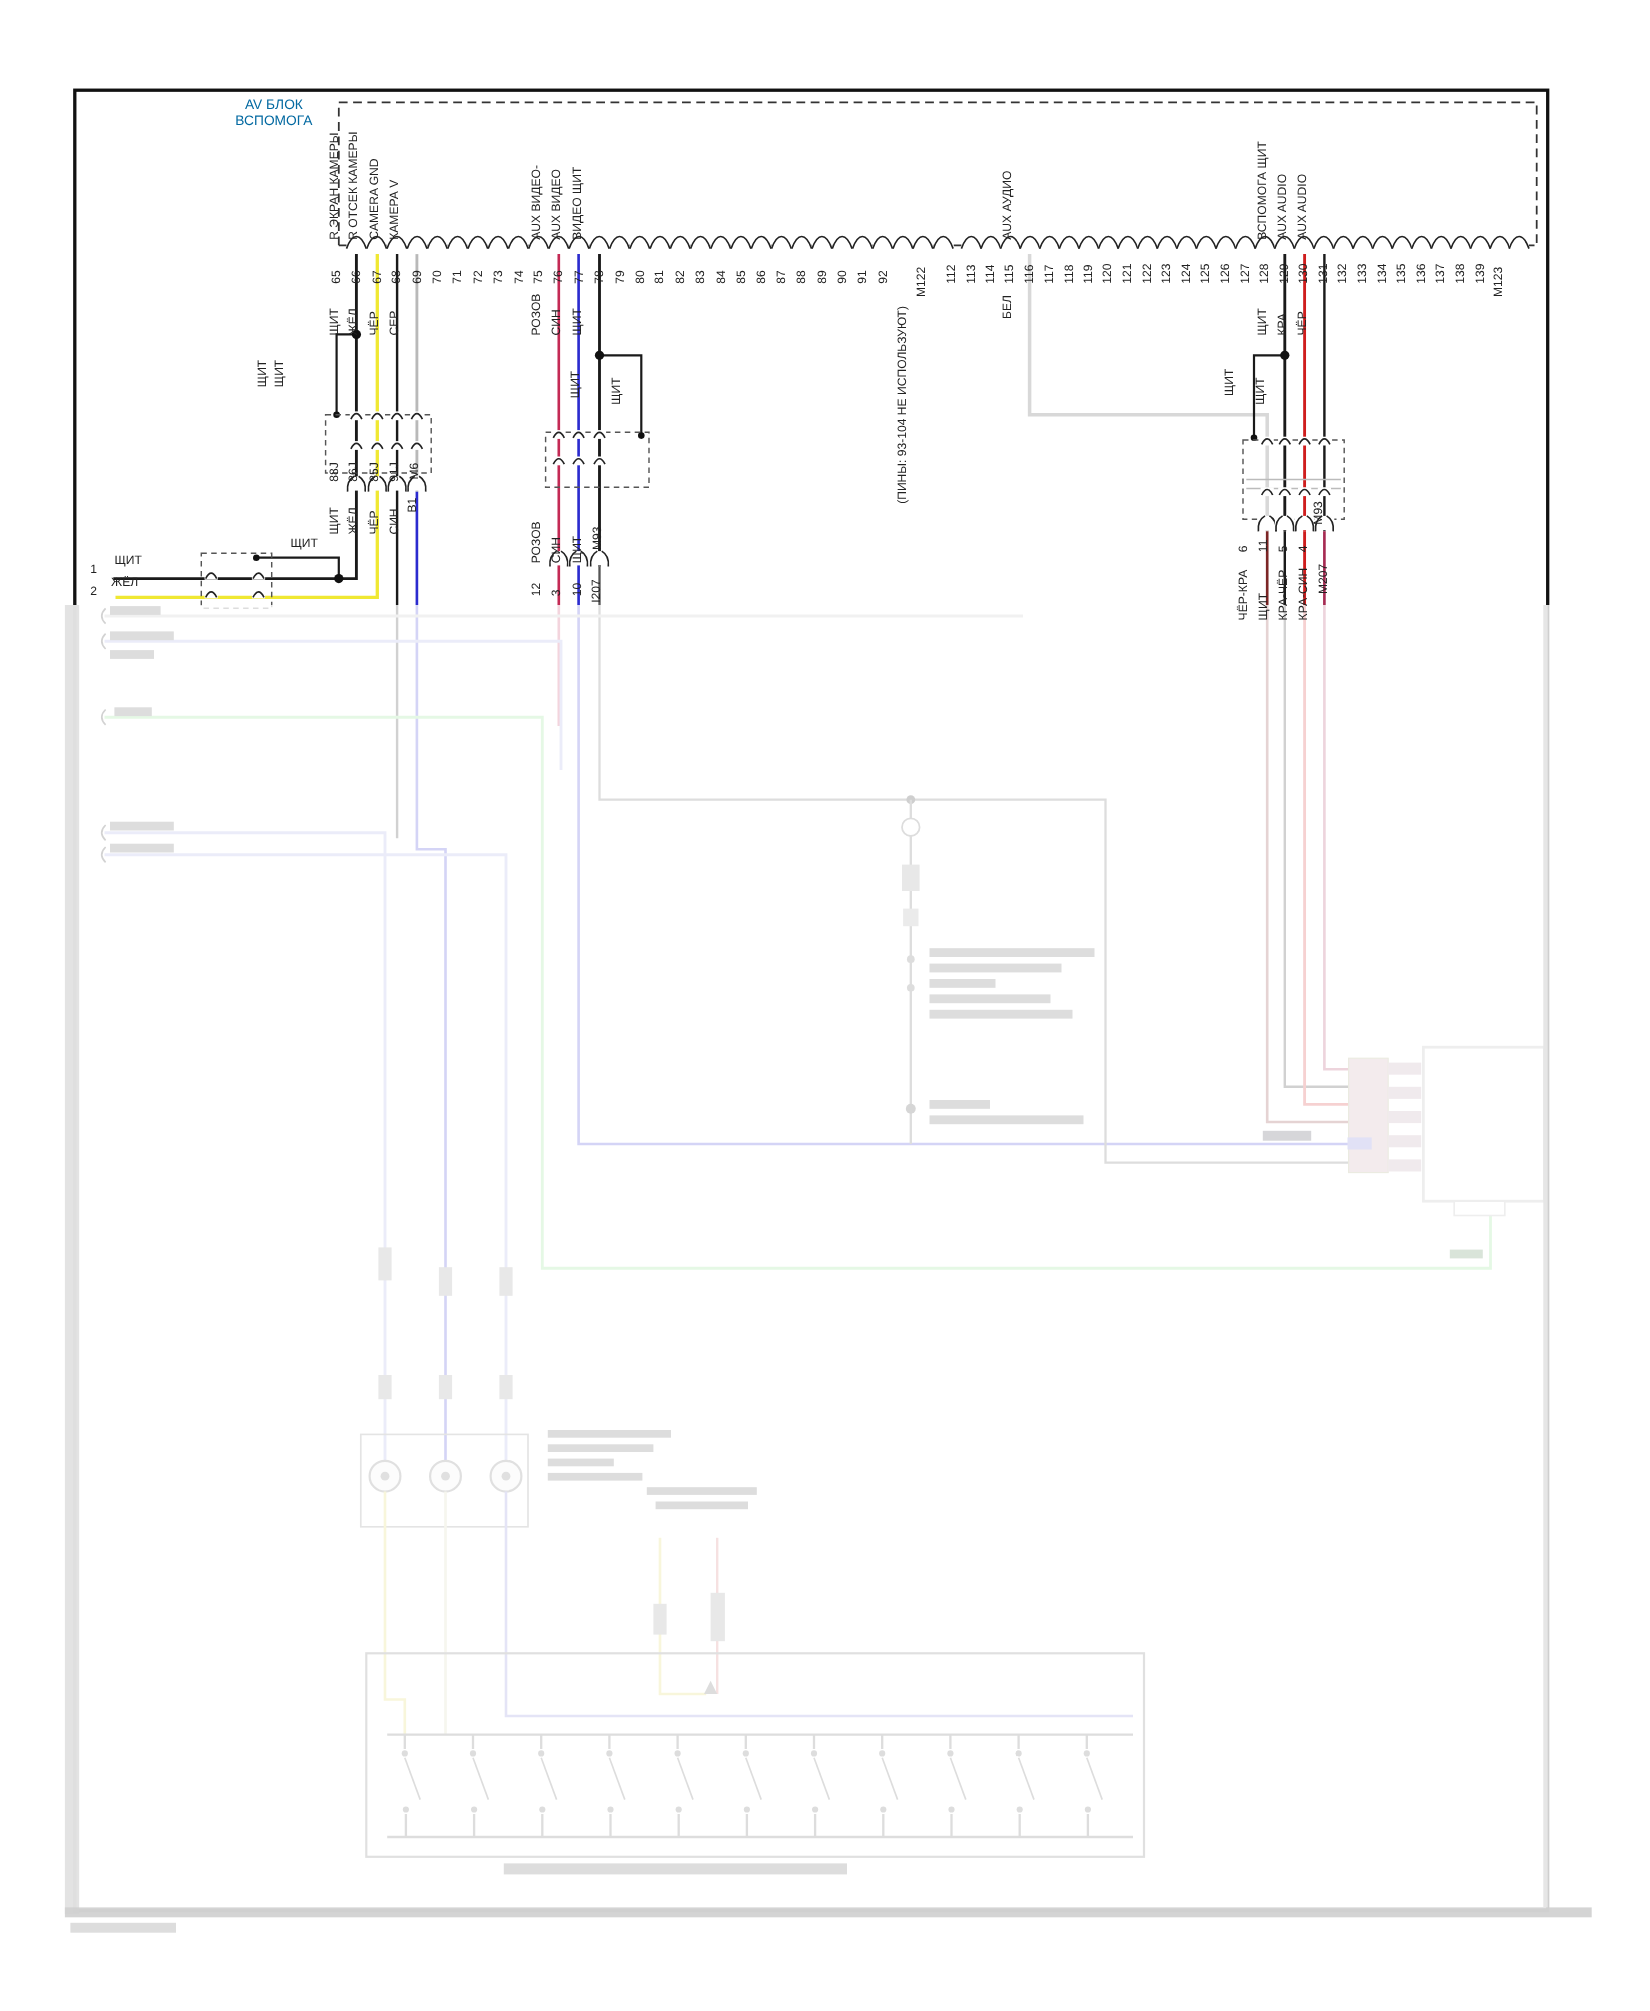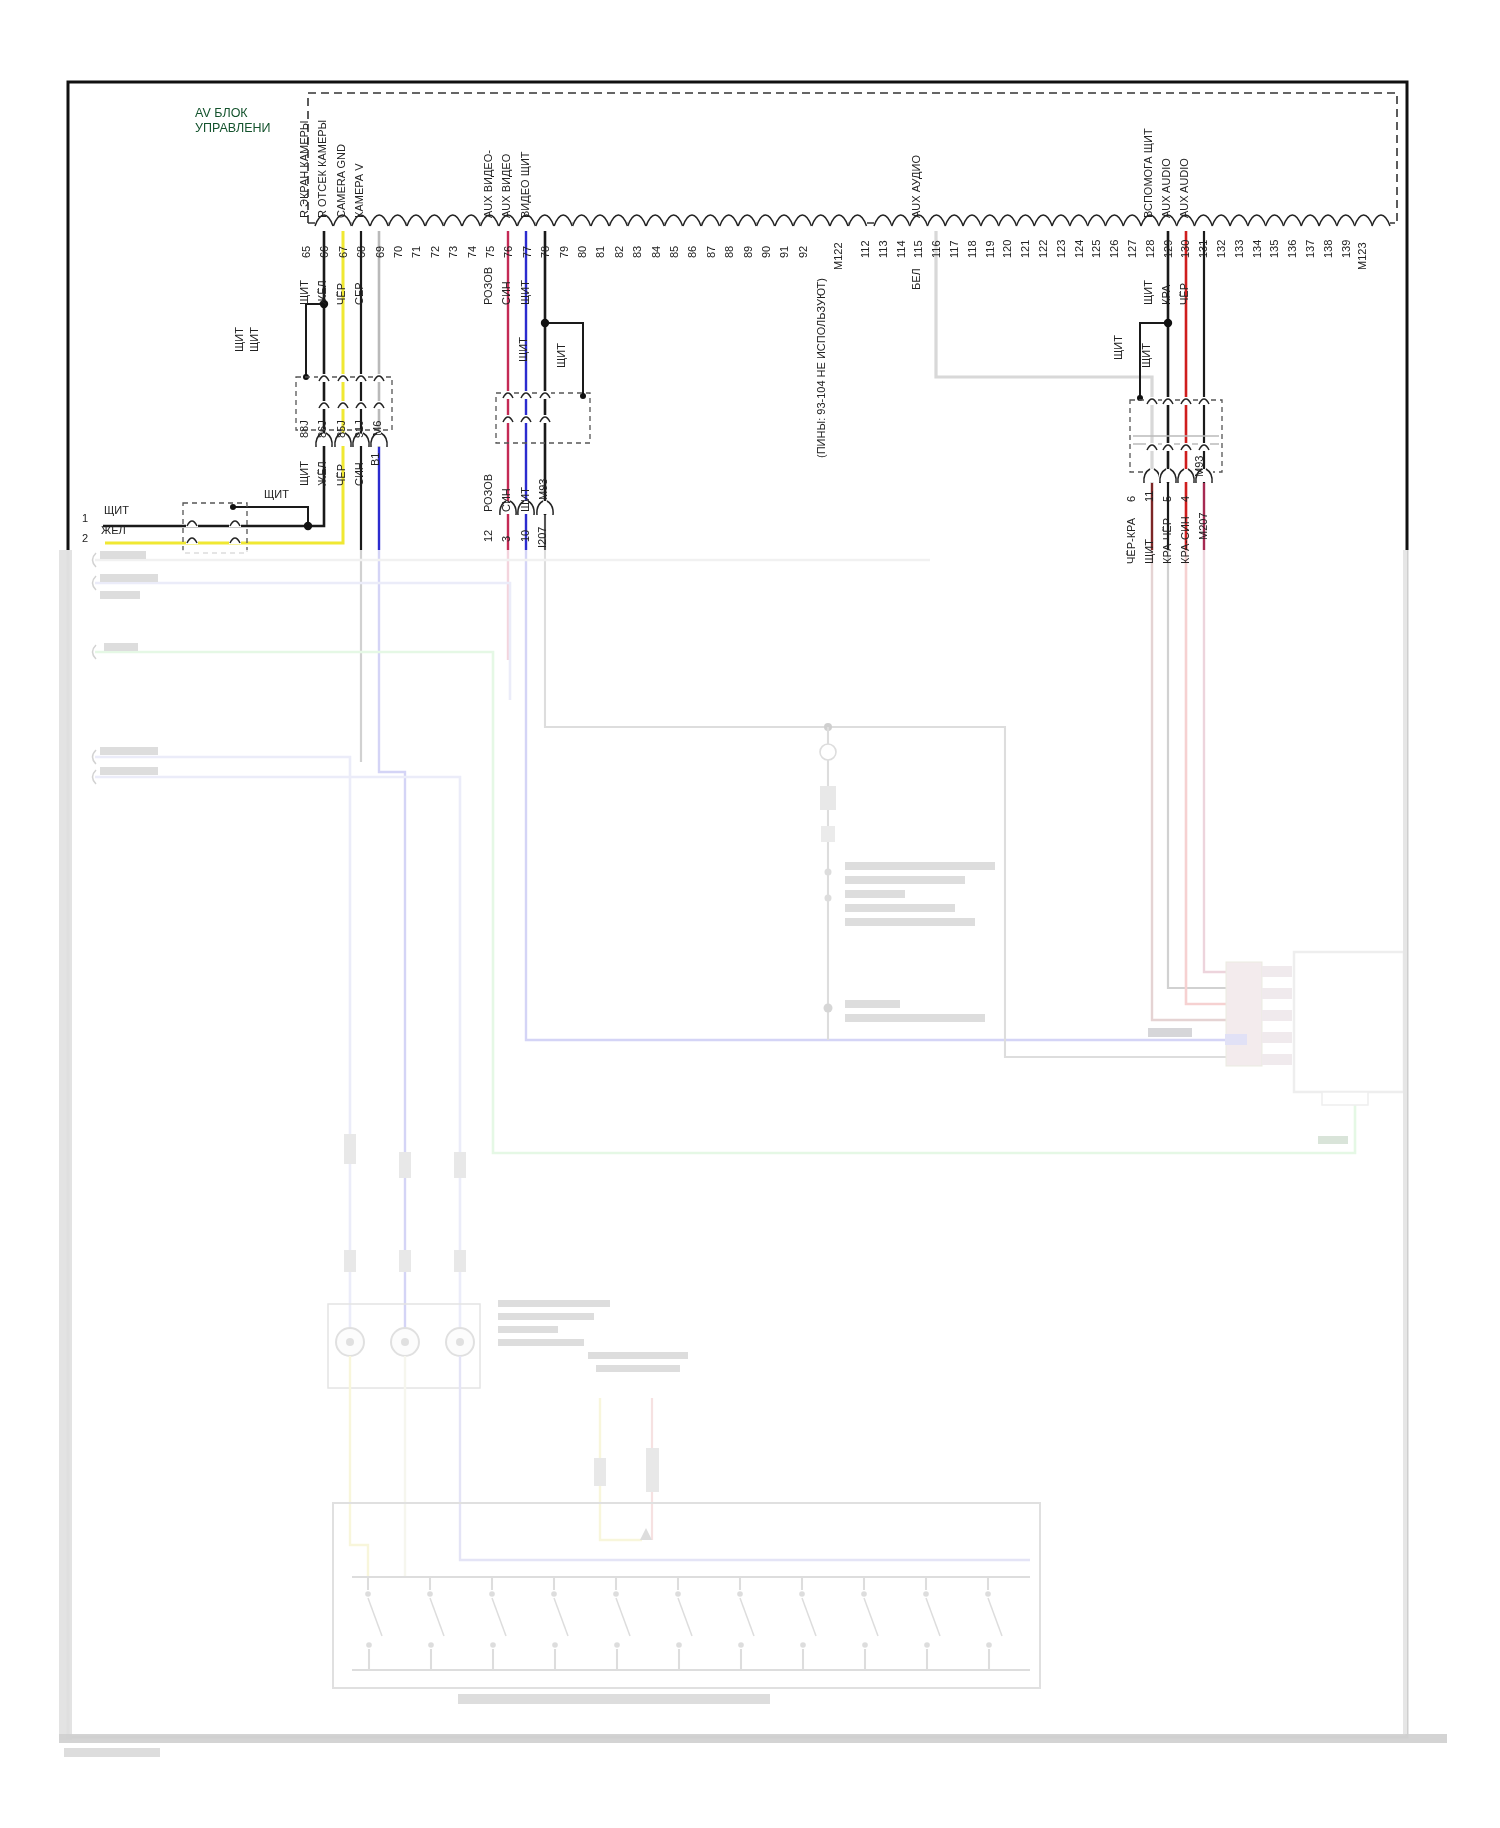--- a/index.html
+++ b/index.html
@@ -31,22 +31,22 @@
   .border{stroke:#111;stroke-width:3;fill:none}
   .cup{stroke:#222;stroke-width:1.5;fill:none}
   .dot{fill:#111}
   .bar{fill:#555}
   .comp{fill:#fff;stroke:#555;stroke-width:1.6}
   .cblob{fill:#8a8a8a}
   
   .vl{position:absolute;height:14px;line-height:14px;font-size:11px;color:#222;
       transform:rotate(-90deg);transform-origin:0 100%;white-space:nowrap;}
   .hl{position:absolute;font-size:11px;color:#222;white-space:nowrap;}
-  .title{position:absolute;left:195px;top:106px;width:108px;text-align:left;
-         font-size:12.5px;line-height:14.5px;color:#14532d;}
+  .title{position:absolute;left:195px;top:88px;width:108px;text-align:center;
+         font-size:12.5px;line-height:14.5px;color:#0369a1;}
 </style>
 </head>
 <body>
 
 <div id="stage">
 
 <svg id="dwg" width="1500" height="1828" viewBox="0 0 1500 1828">
   <g id="content">
 
     <rect x="68" y="82" width="1339" height="1655" class="border"></rect>
@@ -435,21 +435,21 @@
   </g>
 
   <rect x="0" y="550" width="1500" height="1278" fill="#ffffff" opacity="0.8"></rect>
   <rect x="59" y="550" width="13" height="1190" fill="#e0e0e0" opacity="0.9"></rect>
   <rect x="59" y="1734" width="1388" height="9" fill="#cfcfcf" opacity="0.9"></rect>
   <rect x="1403" y="550" width="4" height="1184" fill="#e6e6e6"></rect>
 </svg>
 
 <div class="title">
   <div>AV БЛОК</div>
-  <div>УПРАВЛЕНИ</div>
+  <div>ВСПОМОГА</div>
 </div>
 
 <div></div>
 <div></div>
 
 <span class="vl" style="left:828px;top:444px">(ПИНЫ: 93-104 НЕ ИСПОЛЬЗУЮТ)</span>
 <span class="vl" style="left:845px;top:256px">М122</span>
 <span class="vl" style="left:1369px;top:256px">М123</span>
 
 <span class="vl" style="left:311px;top:204px">R ЭКРАН КАМЕРЫ</span>

